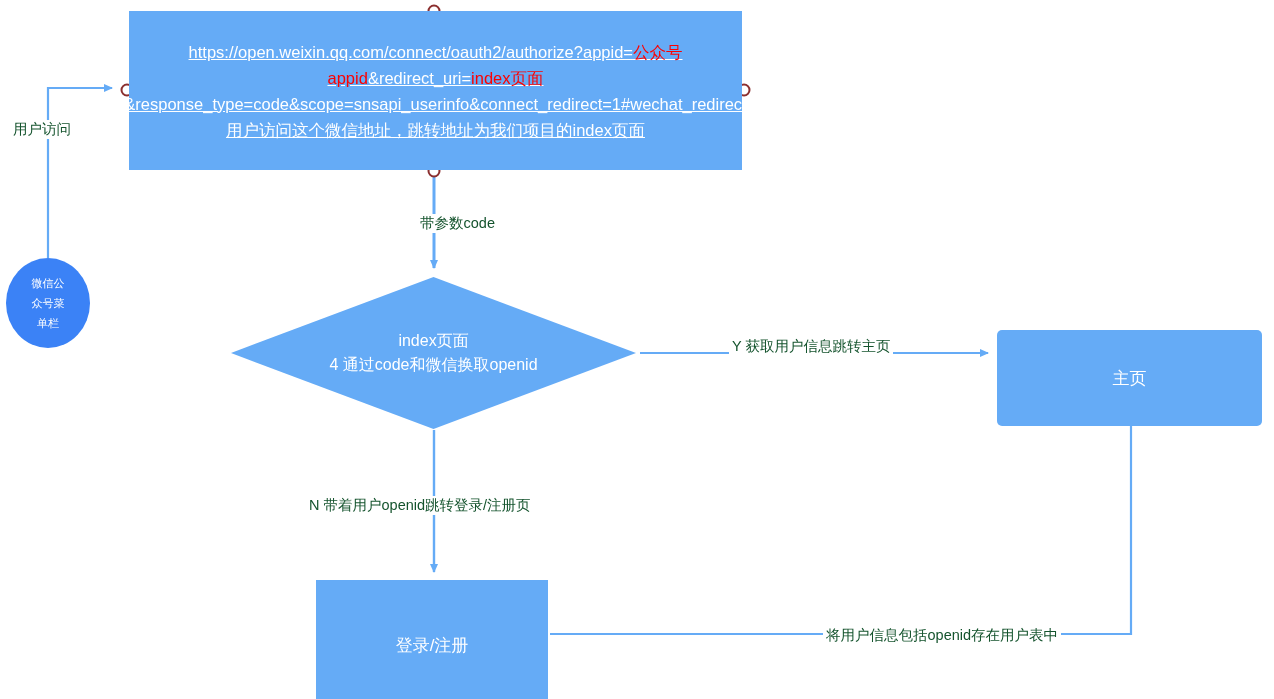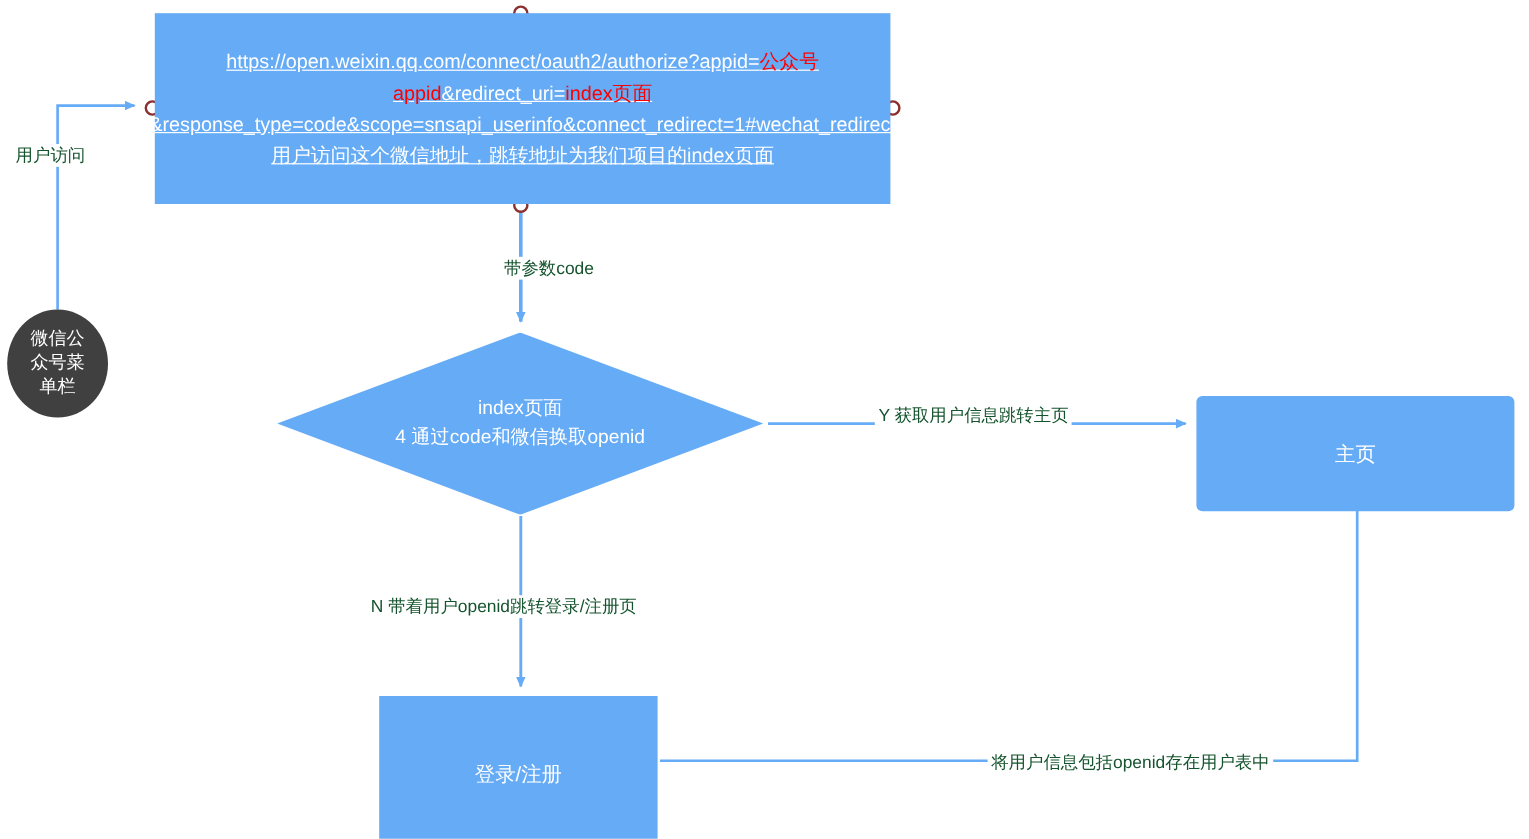--- a/index.html
+++ b/index.html
@@ -24,23 +24,23 @@
     text-align:center;
     font-size:16.5px;line-height:26px;
     padding:16px 6px;
     text-decoration:underline;
   }
   .urlbox .red{color:#fd0000;}
 
   
   .startcircle{
     left:6px;top:258px;width:84px;height:90px;
-    background:#404040;border-radius:50%;
+    background:#3b82f6;border-radius:50%;
     display:flex;align-items:center;justify-content:center;
-    text-align:center;font-size:15px;line-height:20px;
+    text-align:center;font-size:11px;line-height:20px;
   }
 
   
   .diamond{
     left:231px;top:277px;width:405px;height:152px;
   }
   .diamond .shape{
     position:absolute;left:0;top:0;width:100%;height:100%;
     background:#65abf6;
     clip-path:polygon(50% 0%,100% 50%,50% 100%,0% 50%);

